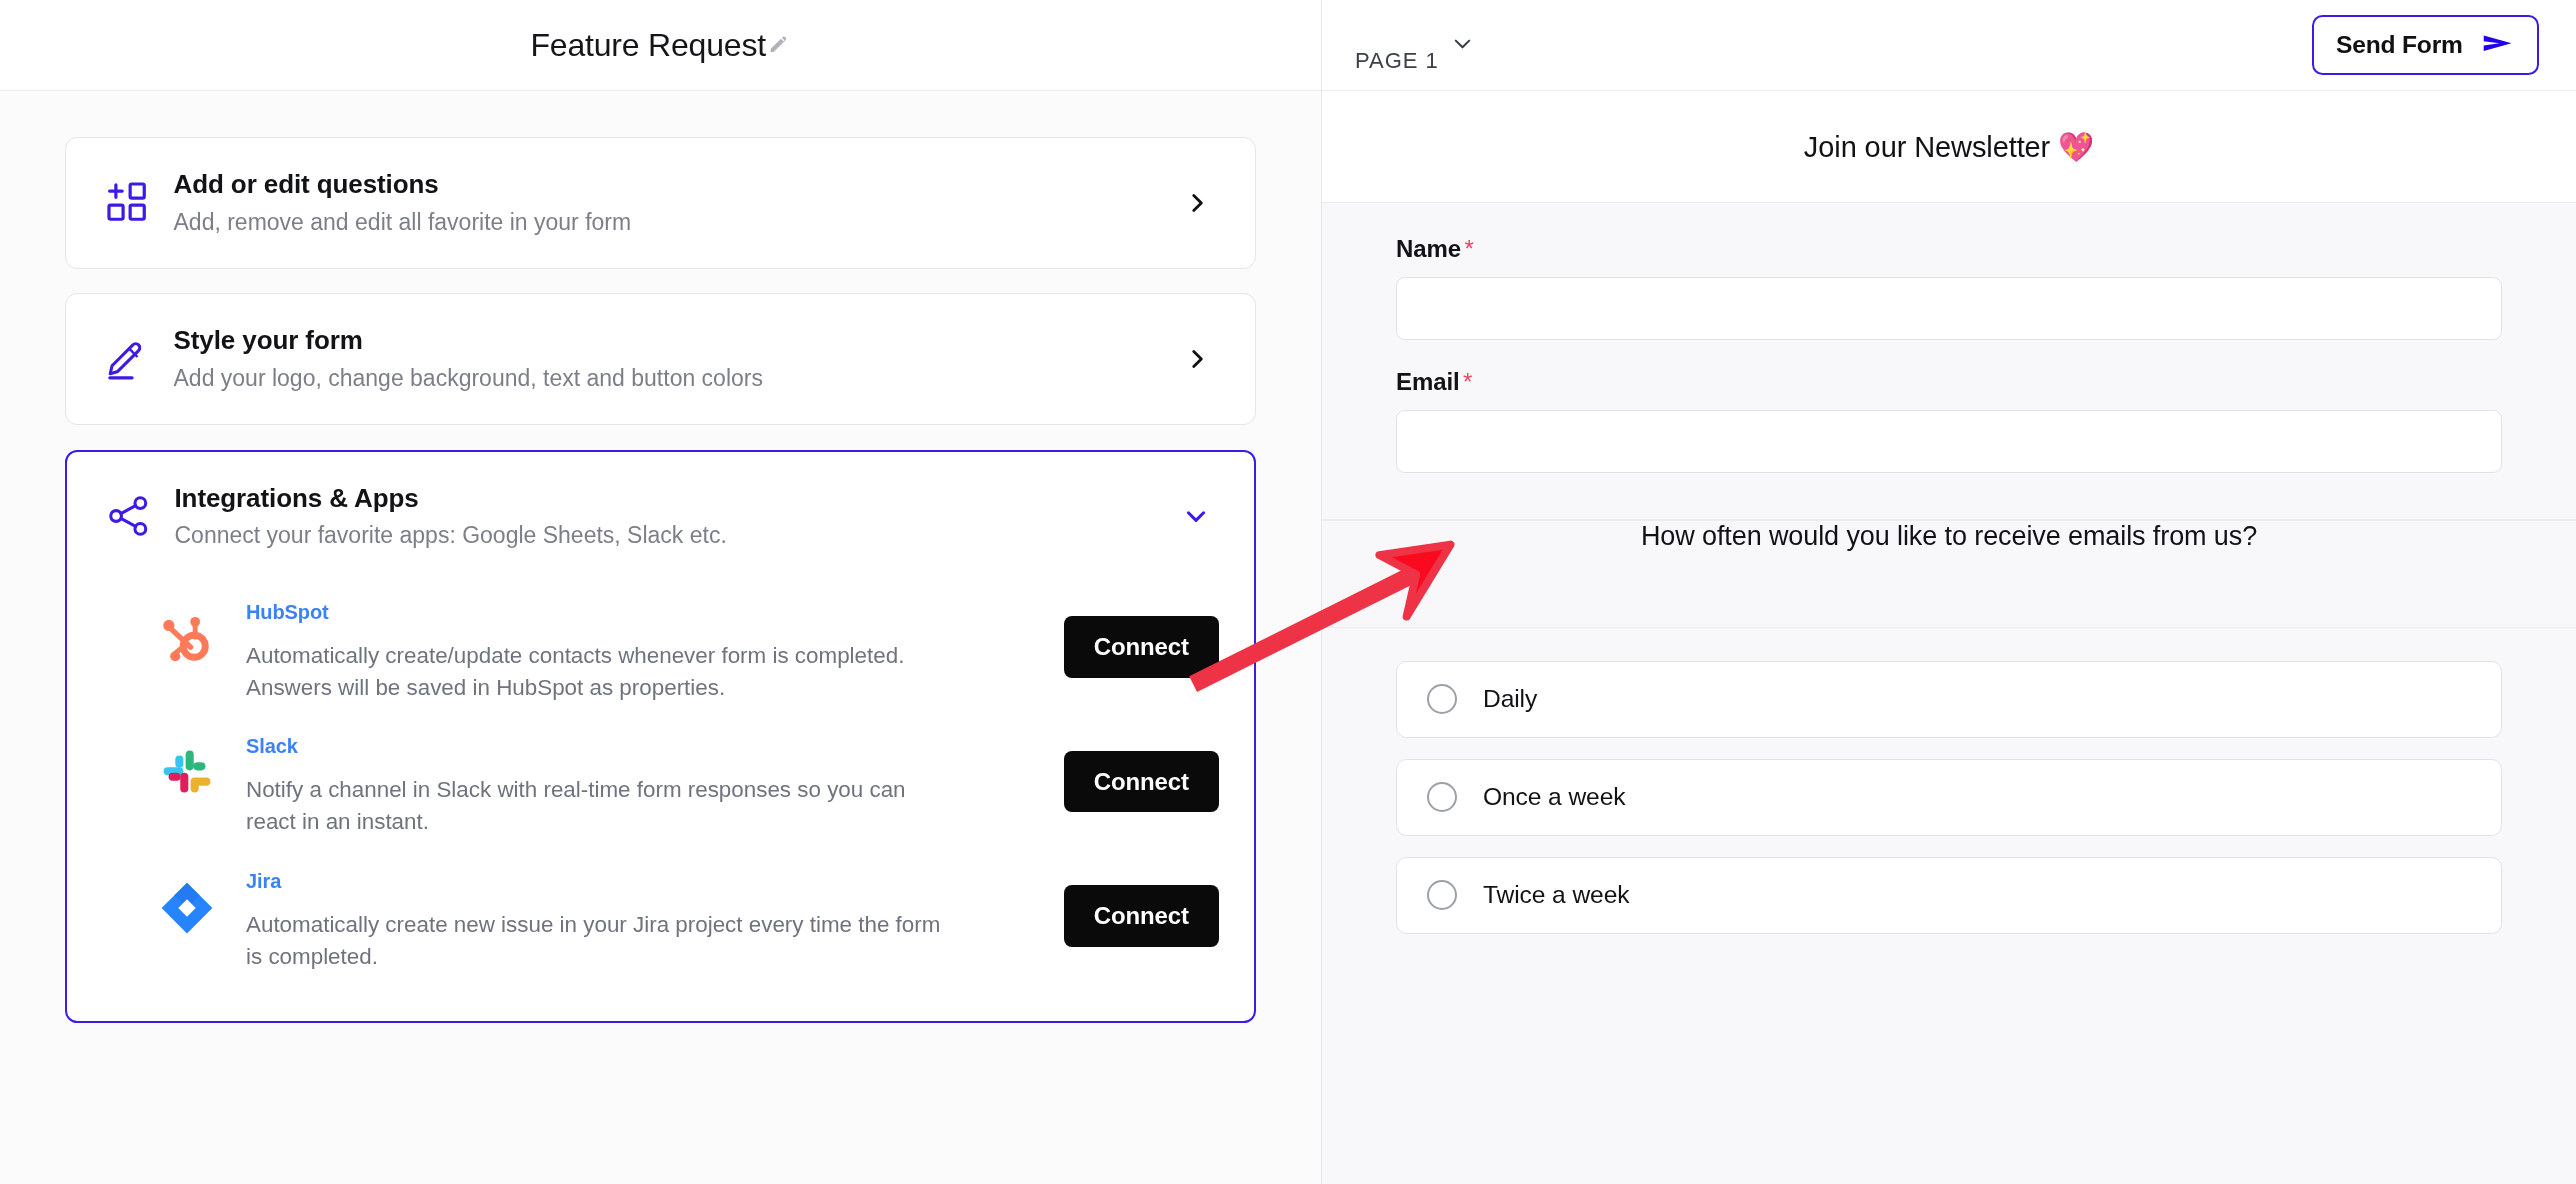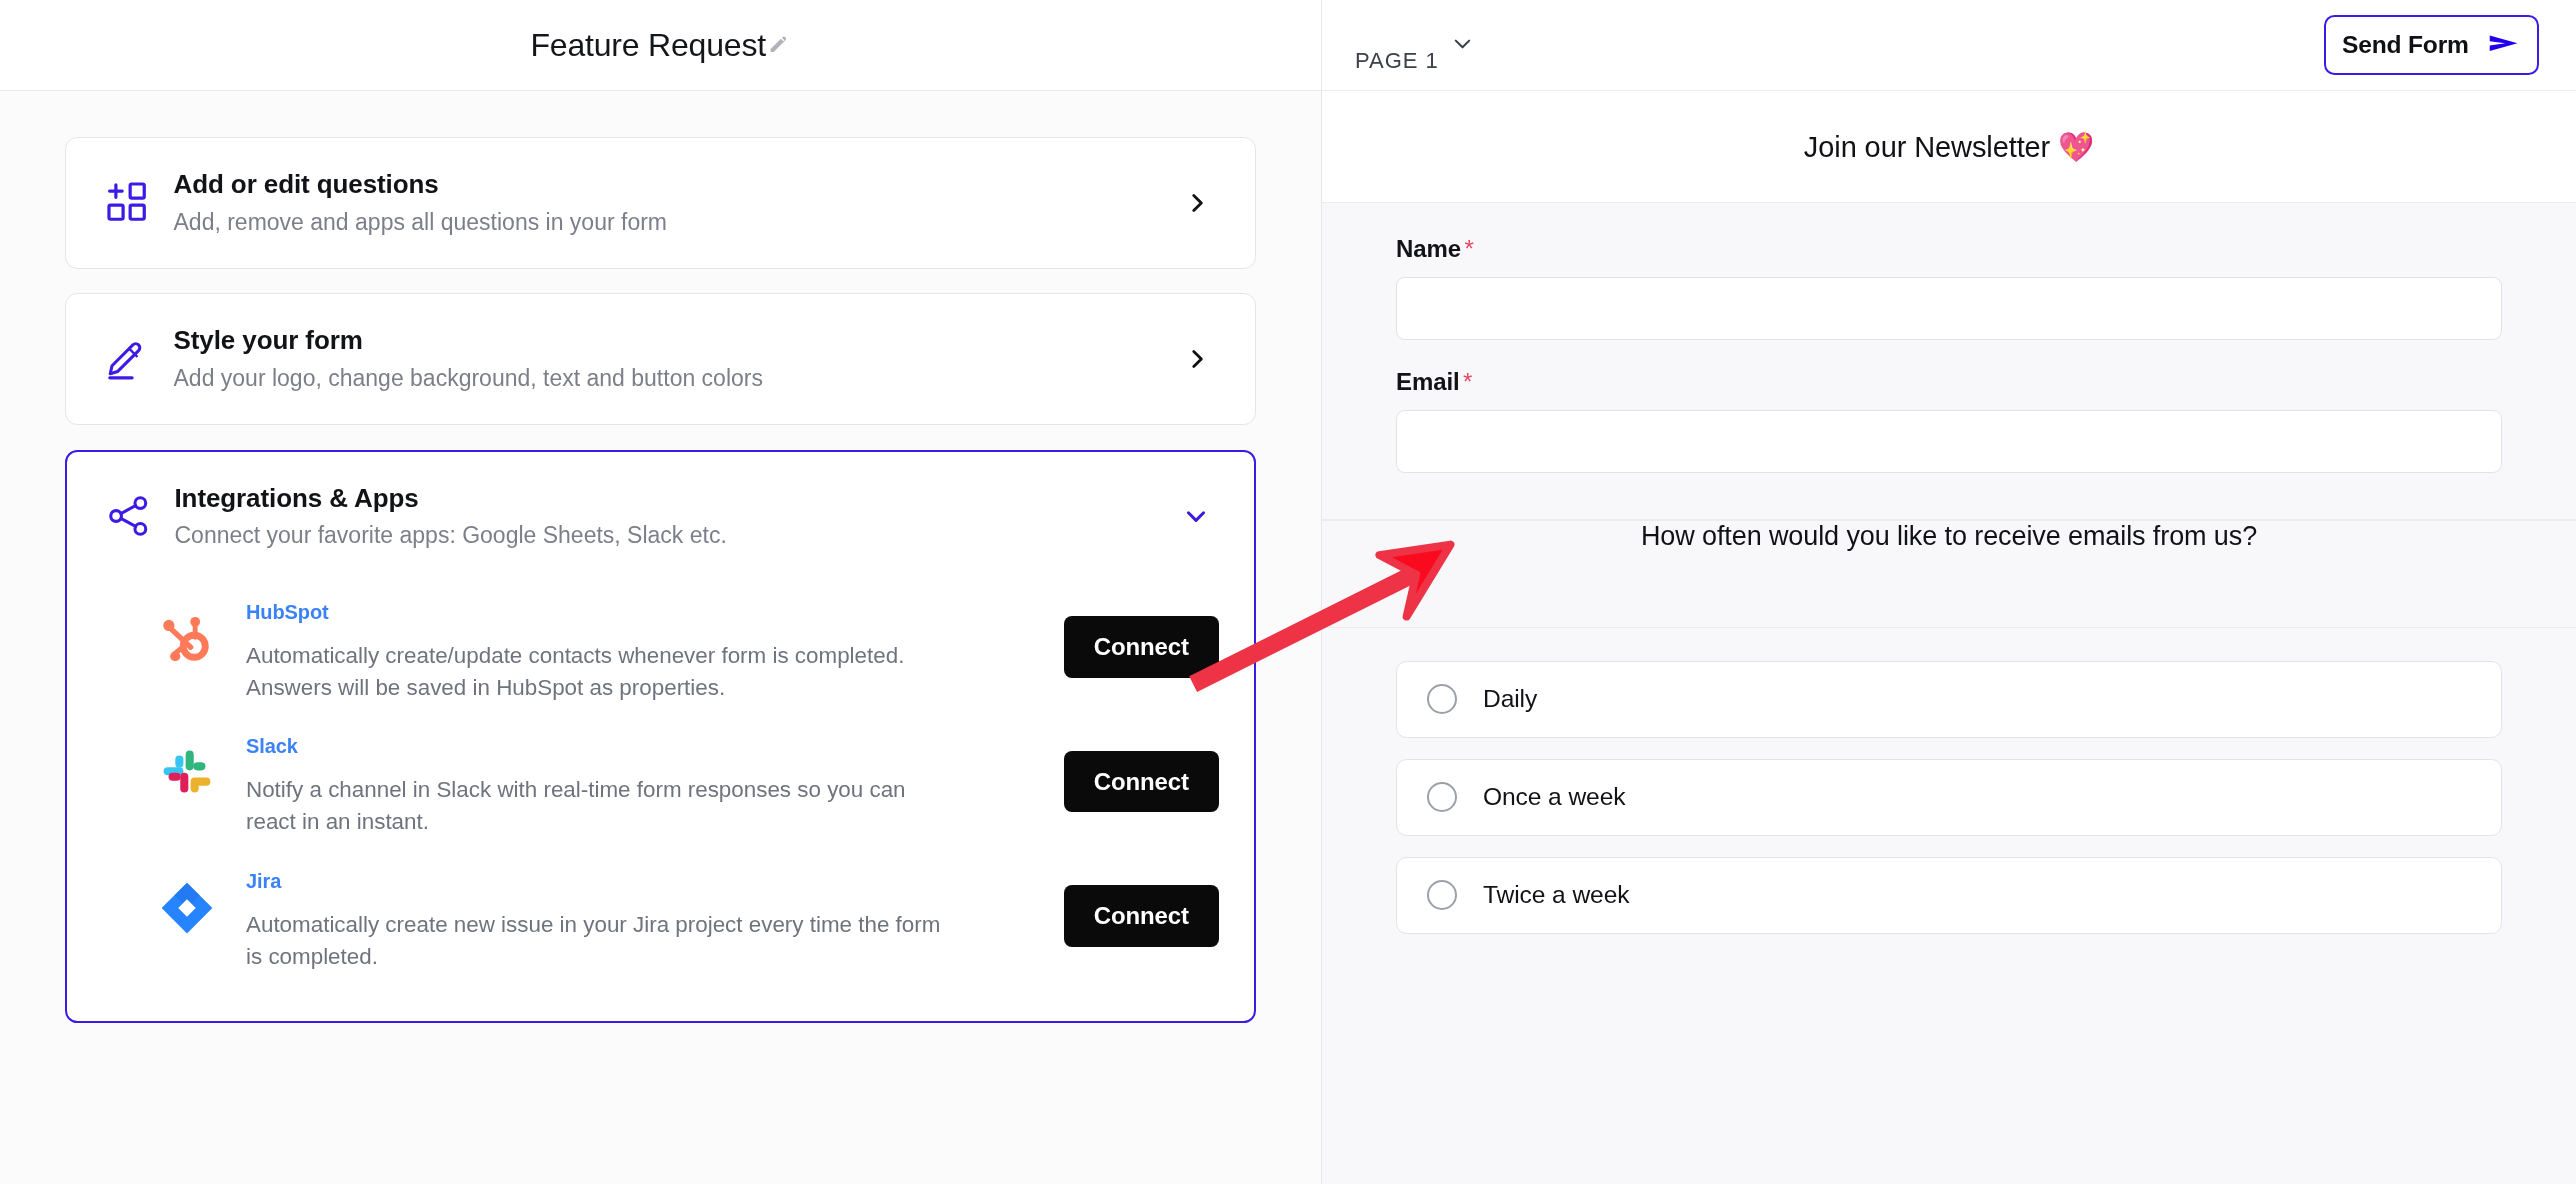--- a/index.html
+++ b/index.html
@@ -192,21 +192,21 @@
     margin-top: 31px;
   }
   .send-form-btn {
     margin-left: auto;
     display: flex;
     align-items: center;
     gap: 19.3px;
     background: #ffffff;
     border: 2.6px solid #3d1ae5;
     border-radius: 10.5px;
-    padding: 14px 16px;
+    padding: 14px 22px;
     cursor: pointer;
     font-family: "Liberation Sans", sans-serif;
   }
   .send-form-label {
     font-size: 24.6px;
     font-weight: 700;
     color: #101114;
     letter-spacing: -0.2px;
   }
 
@@ -343,21 +343,21 @@
           <div class="card-icon">
             <svg width="46" height="46" viewBox="0 0 30 30" fill="none">
               <path d="M3 7.2h8.2M7.1 3.1v8.2" stroke="#3d1ae5" stroke-width="2.1" stroke-linecap="round"></path>
               <rect x="16.4" y="2.6" width="9.2" height="9.2" rx="1.1" stroke="#3d1ae5" stroke-width="2.1"></rect>
               <rect x="2.6" y="16.4" width="9.2" height="9.2" rx="1.1" stroke="#3d1ae5" stroke-width="2.1"></rect>
               <rect x="16.4" y="16.4" width="9.2" height="9.2" rx="1.1" stroke="#3d1ae5" stroke-width="2.1"></rect>
             </svg>
           </div>
           <div class="card-text">
             <div class="card-title">Add or edit questions</div>
-            <div class="card-sub">Add, remove and apps all questions in your form</div>
+            <div class="card-sub">Add, remove and edit all favorite in your form</div>
           </div>
           <div class="card-chevron">
             <svg width="26" height="26" viewBox="0 0 24 24" fill="none">
               <path d="M9 5l7 7-7 7" stroke="#101114" stroke-width="2.6" stroke-linecap="round" stroke-linejoin="round"></path>
             </svg>
           </div>
         </div>
       </div>
 
       <div class="card">

